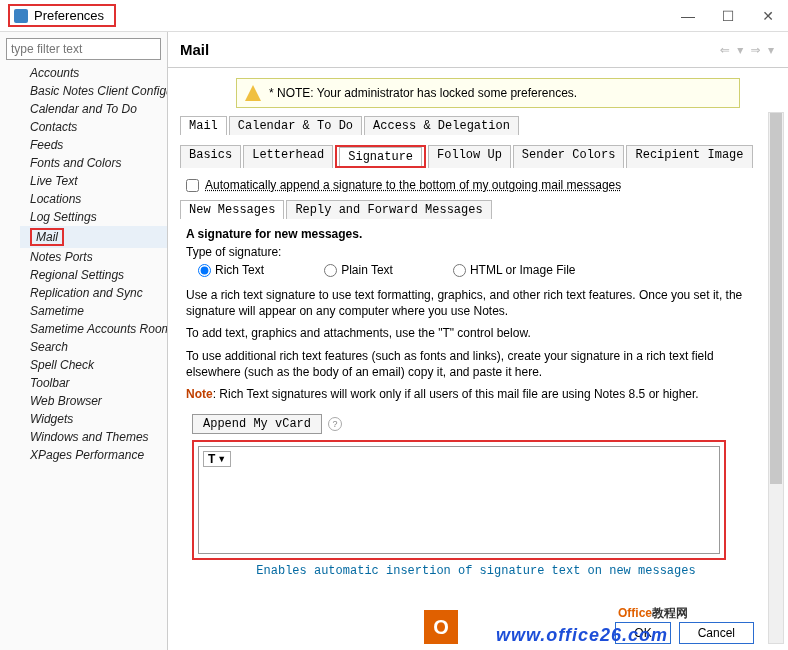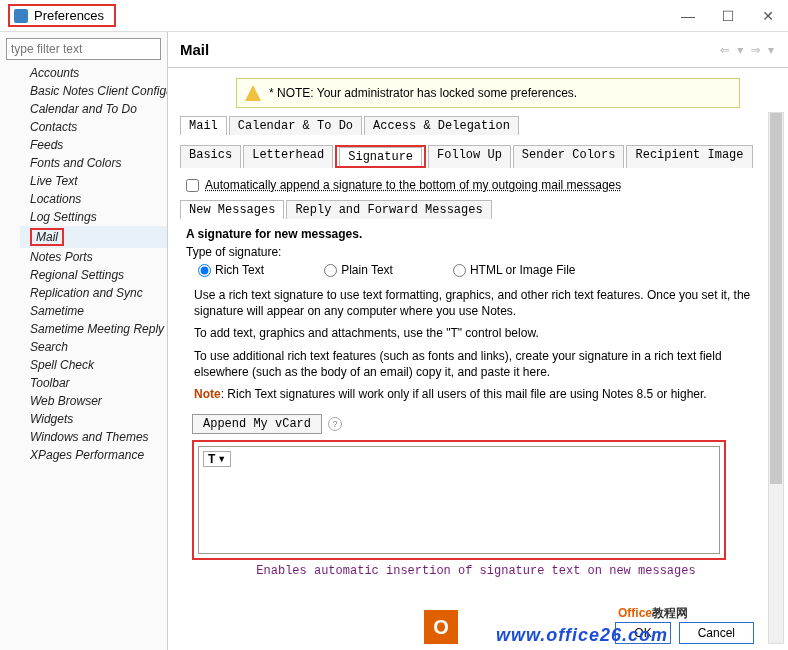--- a/index.html
+++ b/index.html
@@ -30,30 +30,30 @@
 .tab { border:1px solid #bbb; border-bottom:none; background:#f5f5f5; padding:2px 8px; cursor:pointer; font-family:"Courier New",monospace; font-size:12px; }
 .tab.active { background:#fff; }
 .sig-hl { border:2px solid #e03030; padding:0 2px; display:inline-block; }
 .chkrow { margin:10px 0 8px 10px; display:flex; align-items:center; gap:6px; }
 .chkrow input { width:13px; height:13px; }
 .chkrow label { text-decoration:underline dotted; }
 .secbody { padding:4px 14px 0 10px; }
 .secbody h3 { font-weight:bold; margin:4px 0; }
 .radios { display:flex; gap:60px; margin:4px 0 10px 12px; }
 .radios label { display:flex; align-items:center; gap:4px; }
-p.para { margin:6px 8px; line-height:1.35; }
+p.para { margin:6px 0; line-height:1.35; }
 .notered { color:#c04000; font-weight:bold; }
 .appendrow { margin:12px 0 6px 6px; display:flex; align-items:center; gap:6px; }
 .appendrow button { border:1px solid #999; background:#f5f5f5; padding:2px 10px; font-family:"Courier New",monospace; cursor:pointer; }
 .help-icon { width:14px;height:14px;border:1px solid #aaa;border-radius:50%;font-size:9px;display:flex;align-items:center;justify-content:center;color:#888; }
 .rtbox { margin:2px 40px 0 6px; border:2px solid #e03030; padding:4px; }
 .rtinner { border:1px solid #999; height:108px; background:#fff; padding:4px; }
 .tctrl { border:1px solid #aaa; padding:0 4px; display:inline-flex; align-items:center; gap:2px; font-family:serif; font-size:14px; }
 .tctrl .dd { font-size:9px; }
-.footer-txt { text-align:center; margin-top:4px; color:#701a75; }
+.footer-txt { text-align:center; margin-top:4px; color:#0369a1; }
 .vscroll { position:absolute; top:44px; right:4px; width:16px; bottom:6px; background:#f0f0f0; border:1px solid #ddd; }
 .vscroll .thumb { position:absolute; left:1px; right:1px; top:0; height:70%; background:#c8c8c8; }
 .btnbar { position:absolute; bottom:6px; right:34px; display:flex; gap:8px; }
 .btnbar button { border:1px solid #2a6cd0; background:#fff; padding:3px 18px; font-size:12px; cursor:pointer; }
 .watermark { position:absolute; bottom:4px; right:120px; color:#1d4ed8; font-size:18px; font-weight:bold; font-style:italic; letter-spacing:1px; pointer-events:none; }
 .logo-o { position:absolute; bottom:6px; right:330px; width:34px; height:34px; background:#e06000; display:flex; align-items:center; justify-content:center; color:#fff; font-weight:bold; font-size:20px; }
 .brand { position:absolute; bottom:28px; right:100px; color:#333; font-weight:bold; font-size:13px; }
 .brand .orange { color:#e06000; }
 </style>
 </head>
@@ -84,21 +84,21 @@
       <div class="item">Feeds</div>
       <div class="item">Fonts and Colors</div>
       <div class="item">Live Text</div>
       <div class="item">Locations</div>
       <div class="item">Log Settings</div>
       <div class="item sel"><span class="mail-wrap">Mail</span></div>
       <div class="item">Notes Ports</div>
       <div class="item">Regional Settings</div>
       <div class="item">Replication and Sync</div>
       <div class="item">Sametime</div>
-      <div class="item">Sametime Meeting Reply</div>
+      <div class="item">Sametime Accounts Room</div>
       <div class="item">Search</div>
       <div class="item">Spell Check</div>
       <div class="item">Toolbar</div>
       <div class="item">Web Browser</div>
       <div class="item">Widgets</div>
       <div class="item">Windows and Themes</div>
       <div class="item">XPages Performance</div>
     </div>
   </div>
 

